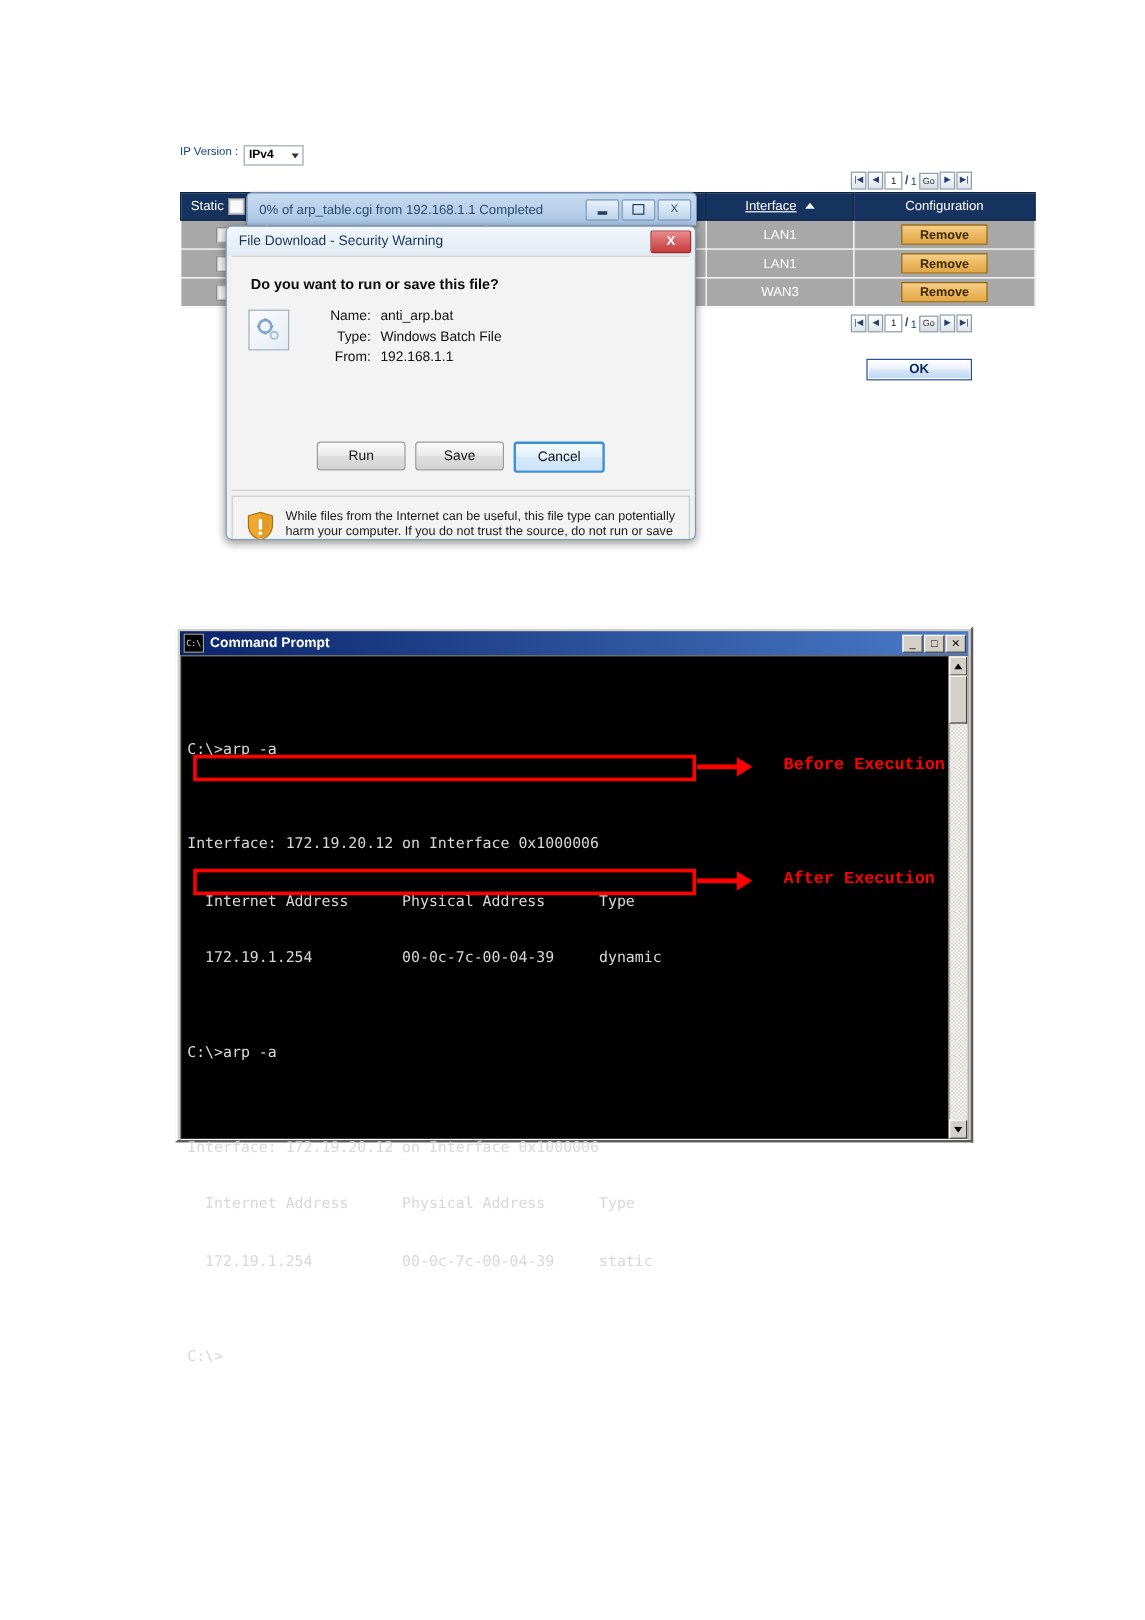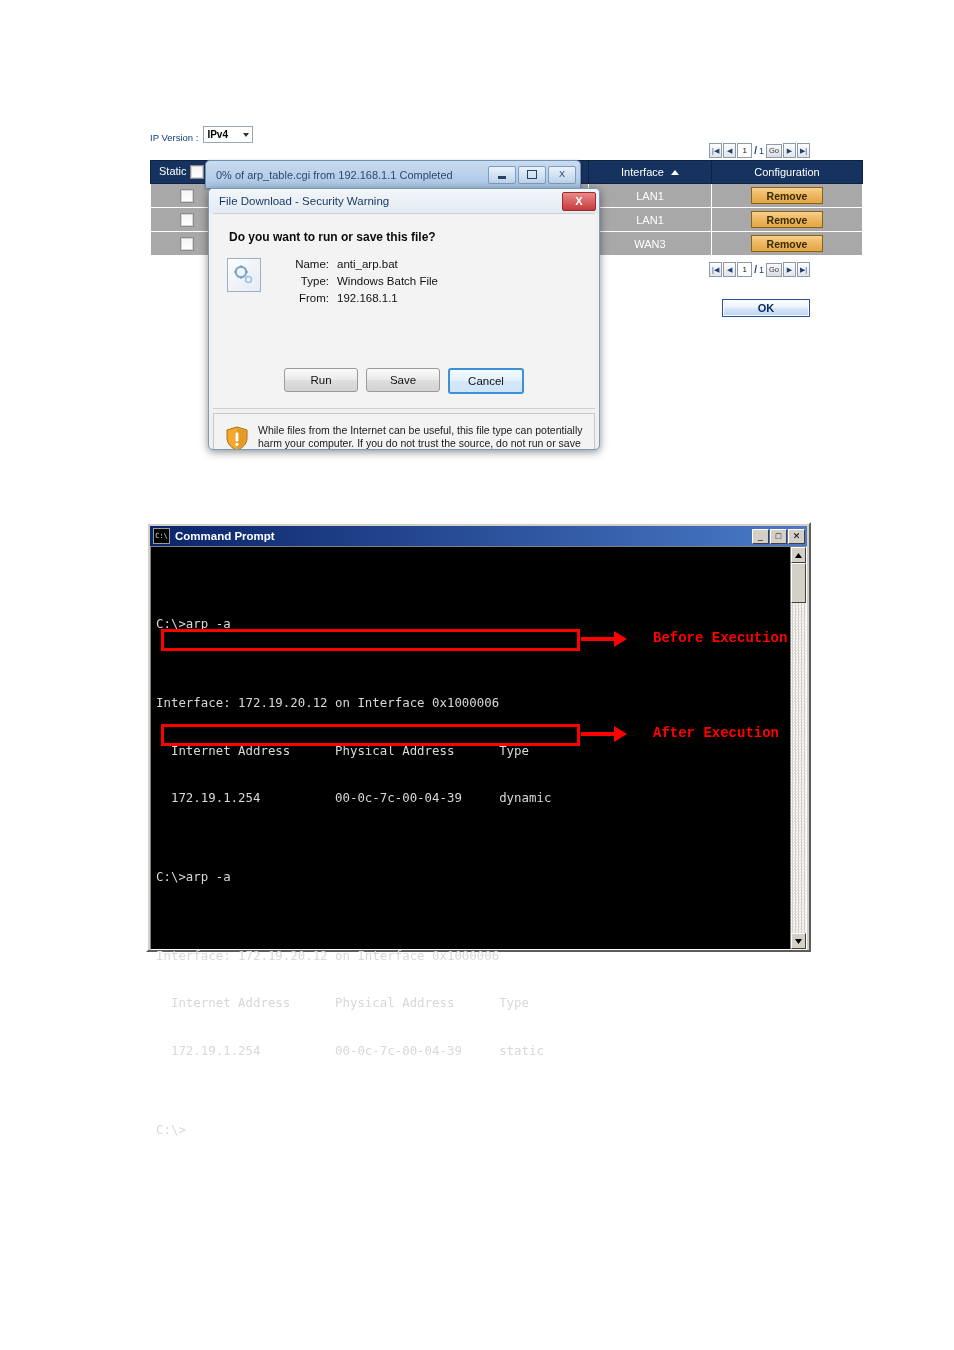--- a/index.html
+++ b/index.html
@@ -48,21 +48,21 @@
     background: linear-gradient(to bottom, #ffffff 0%, #eef4fd 45%, #d8e6f8 55%, #c3d9f2 100%);
     border: 1px solid #27509c;
     border-radius: 1px;
     box-shadow: inset 0 0 0 1px #ffffff;
     cursor: pointer;
     white-space: nowrap;
   }
 
   .ipver-row {
     display: flex;
-    align-items: flex-end;
+    align-items: flex-start;
     height: 22px;
     margin-top: 3px;
     gap: 5px;
   }
   .ipver-label {
     font-size: 9.5px;
     color: #12407f;
   }
   .select-box {
     display: inline-flex;
@@ -161,20 +161,21 @@
   #arp-table th.cfg-col { width: 148px; }
   #arp-table td {
     background: #a8a8a8;
     height: 21px;
     border: 1px solid #ffffff;
     font-size: 11px;
     color: #ffffff;
     text-align: center;
   }
   .th-sort {
+    text-decoration: underline;
     cursor: pointer;
   }
   .sort-arrow {
     display:inline-block;
     width:0;height:0;
     border-left:4px solid transparent;
     border-right:4px solid transparent;
     border-bottom:5px solid #ffffff;
     margin-left:4px;
     vertical-align: 1px;
@@ -260,21 +261,21 @@
     border-radius: 2px;
     cursor: pointer;
   }
   .wbtn .glyph { font-size: 9px; color:#254263; line-height:1; }
   .wbtn .minbox { width:8px;height:3px;background:#254263;margin-top:5px;}
   .wbtn .maxbox { width:8px;height:7px;border:1.5px solid #254263;}
 
   
   #security-dialog {
     position: absolute;
-    left: 208px;
+    left: 188px;
     top: 188px;
     width: 392px;
     height: 262px;
     background: #f0f0f0;
     border: 1px solid #7d9bbb;
     border-radius: 5px;
     box-shadow: 0 2px 8px rgba(0,0,0,.45);
     box-sizing: border-box;
     overflow: hidden;
   }

